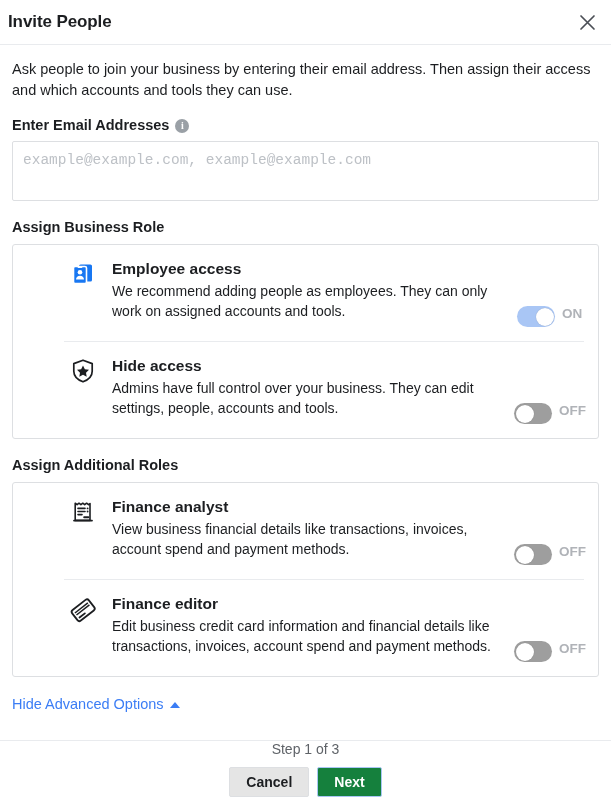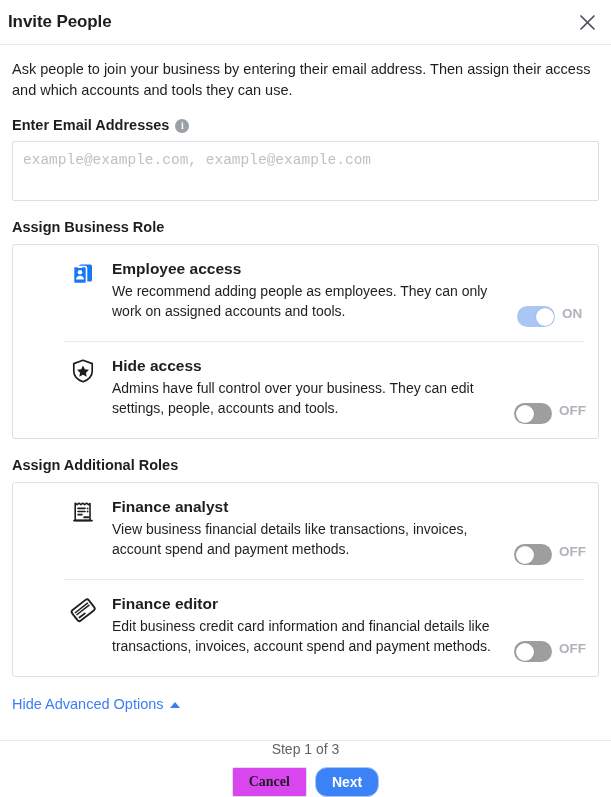--- a/index.html
+++ b/index.html
@@ -224,30 +224,28 @@
     font-size: 14px;
     font-weight: bold;
     border-radius: 2px;
     padding: 0 16px;
     height: 30px;
     cursor: pointer;
     border: 1px solid transparent;
     line-height: 28px;
   }
   .btn-cancel {
-    background: #d946ef;
+    background: #e5e5e5;
     border-color: #dddfe2;
     color: #1c1e21;
-    font-family: Liberation Serif, serif;
   }
   .btn-next {
-    background: #3b82f6;
+    background: #15803d;
     color: #ffffff;
     border-color: #a9c6f5;
-    border-radius: 12px;
   }
 </style>
 </head>
 <body>
 
 <div class="modal-header">
   <div class="modal-title">Invite People</div>
   <div class="close-btn">
     <svg width="17" height="17" viewBox="0 0 17 17" aria-hidden="true">
       <path d="M2 2 L15 15 M15 2 L2 15" stroke="#4b4f56" stroke-width="1.7" fill="none" stroke-linecap="round"></path>

